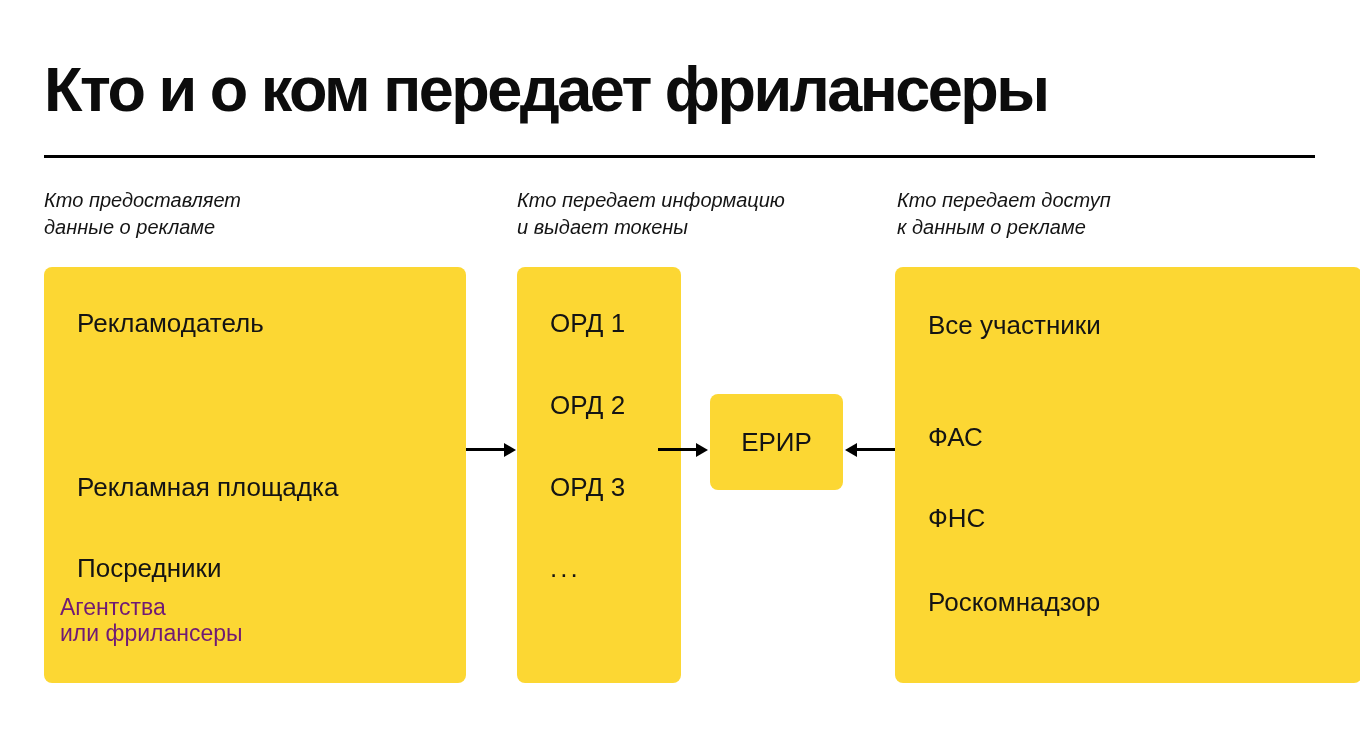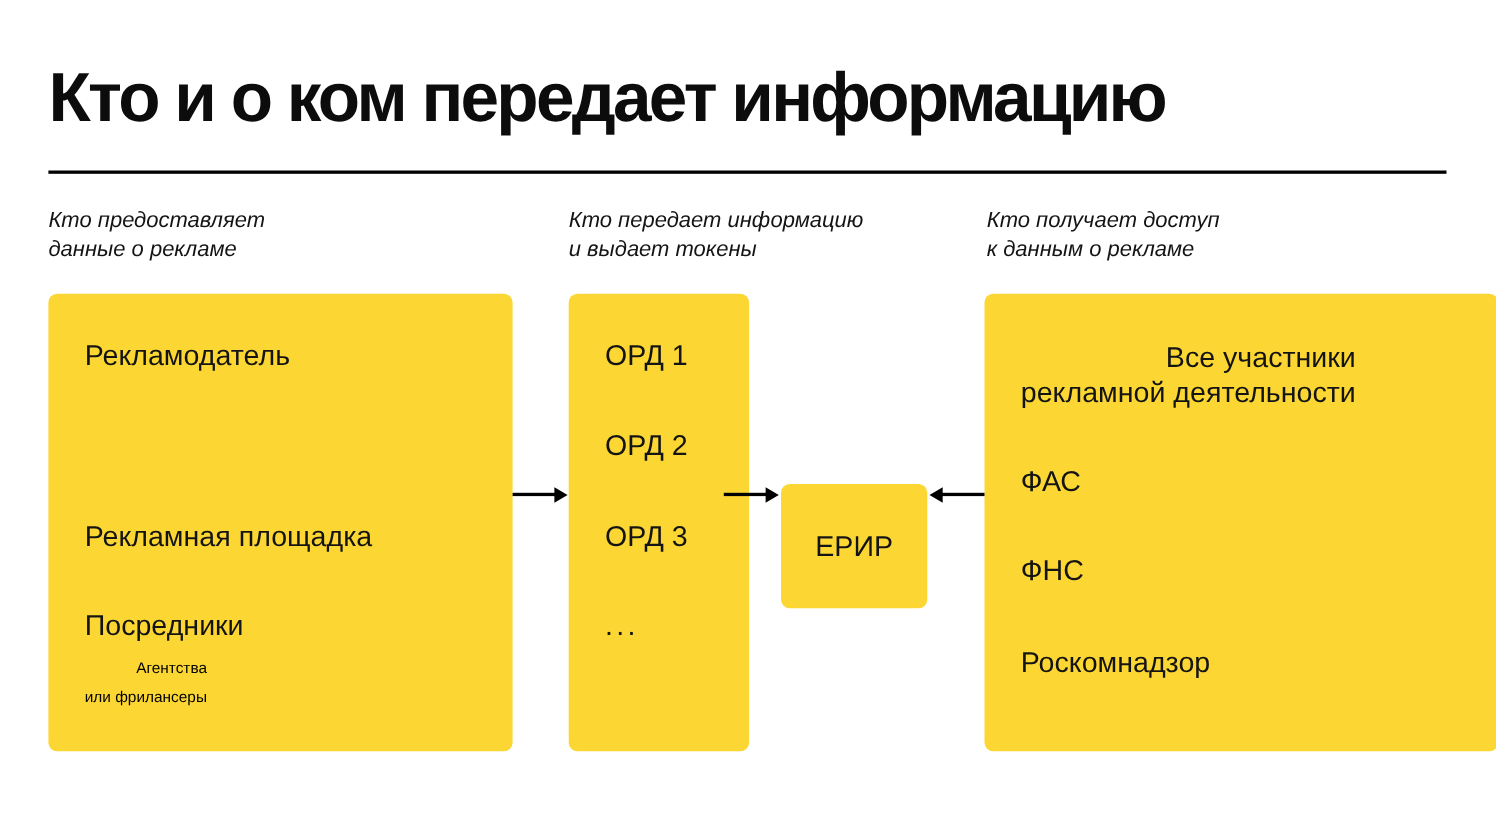--- a/index.html
+++ b/index.html
@@ -17,36 +17,36 @@
     position:absolute;left:44px;top:155px;width:1271px;height:3px;background:#000;
   }
   .colhead{
     position:absolute;top:187px;font-size:20px;line-height:27px;color:#141414;font-style:italic;
   }
   .colhead span{display:block;}
   .colhead.c1{left:44px;}
   .colhead.c2{left:517px;}
   .colhead.c3{left:897px;}
   .box{
-    position:absolute;background:#FCD733;border-radius:8px;top:267px;height:416px;text-align:right;
+    position:absolute;background:#FCD733;border-radius:8px;top:267px;height:416px;
   }
   .box.left{left:44px;width:422px;}
   .box.mid{left:517px;width:164px;}
   .box.right{left:895px;width:467px;}
   .box.erir{
-    left:710px;top:394px;width:133px;height:113px;
-    display:flex;align-items:center;justify-content:center;margin-top:46px;
+    left:710px;top:394px;width:133px;height:96px;
+    display:flex;align-items:center;justify-content:center;
   }
   .item{
     position:absolute;left:33px;font-size:26px;line-height:1.05;color:#141414;white-space:nowrap;
   }
   .item.multi span{display:block;}
   .item.multi{line-height:31px;}
   .note{
-    position:absolute;left:33px;top:327px;font-size:14px;line-height:26px;color:#000000;
+    position:absolute;left:16px;top:327px;font-size:23px;line-height:26px;color:#701a75;
   }
   .note span{display:block;}
   .erir-label{font-size:26px;color:#141414;}
   
   .lb-0{top:43px;} .lb-1{top:125px;} .lb-2{top:207px;} .lb-3{top:288px;}
   
   .mb-0{top:43px;} .mb-1{top:125px;} .mb-2{top:207px;} .mb-3{top:288px;letter-spacing:3px;}
   
   .rb-0{top:43px;} .rb-1{top:157px;} .rb-2{top:238px;} .rb-3{top:322px;}
   
@@ -58,34 +58,34 @@
   .a1-line{left:466px;width:39px;}
   .a1-head{left:504px;}
   .a2-line{left:658px;width:39px;}
   .a2-head{left:696px;}
   .a3-head{left:845px;}
   .a3-line{left:856px;width:39px;}
 </style>
 </head>
 <body>
 
-<h1 class="title">Кто и о ком передает информацию</h1>
+<h1 class="title">Кто и о ком передает фрилансеры</h1>
 
 <div class="rule"></div>
 
 <div class="colhead c1">
   <span>Кто предоставляет</span>
   <span>данные о рекламе</span>
 </div>
 <div class="colhead c2">
   <span>Кто передает информацию</span>
   <span>и выдает токены</span>
 </div>
 <div class="colhead c3">
-  <span>Кто получает доступ</span>
+  <span>Кто передает доступ</span>
   <span>к данным о рекламе</span>
 </div>
 
 <div class="box left">
   <div class="item lb-0">Рекламодатель</div>
   <div class="item lb-2">Рекламная площадка</div>
   <div class="item lb-3">Посредники</div>
   <div class="note">
     <span>Агентства</span>
     <span>или фрилансеры</span>
@@ -99,21 +99,20 @@
   <div class="item mb-3">...</div>
 </div>
 
 <div class="box erir">
   <span class="erir-label">ЕРИР</span>
 </div>
 
 <div class="box right">
   <div class="item multi rb-0">
     <span>Все участники</span>
-    <span>рекламной деятельности</span>
   </div>
   <div class="item rb-1">ФАС</div>
   <div class="item rb-2">ФНС</div>
   <div class="item rb-3">Роскомнадзор</div>
 </div>
 
 <div>
   <div class="arrow-line a1-line"></div>
   <div class="arrow-head head-right a1-head"></div>
 </div>

